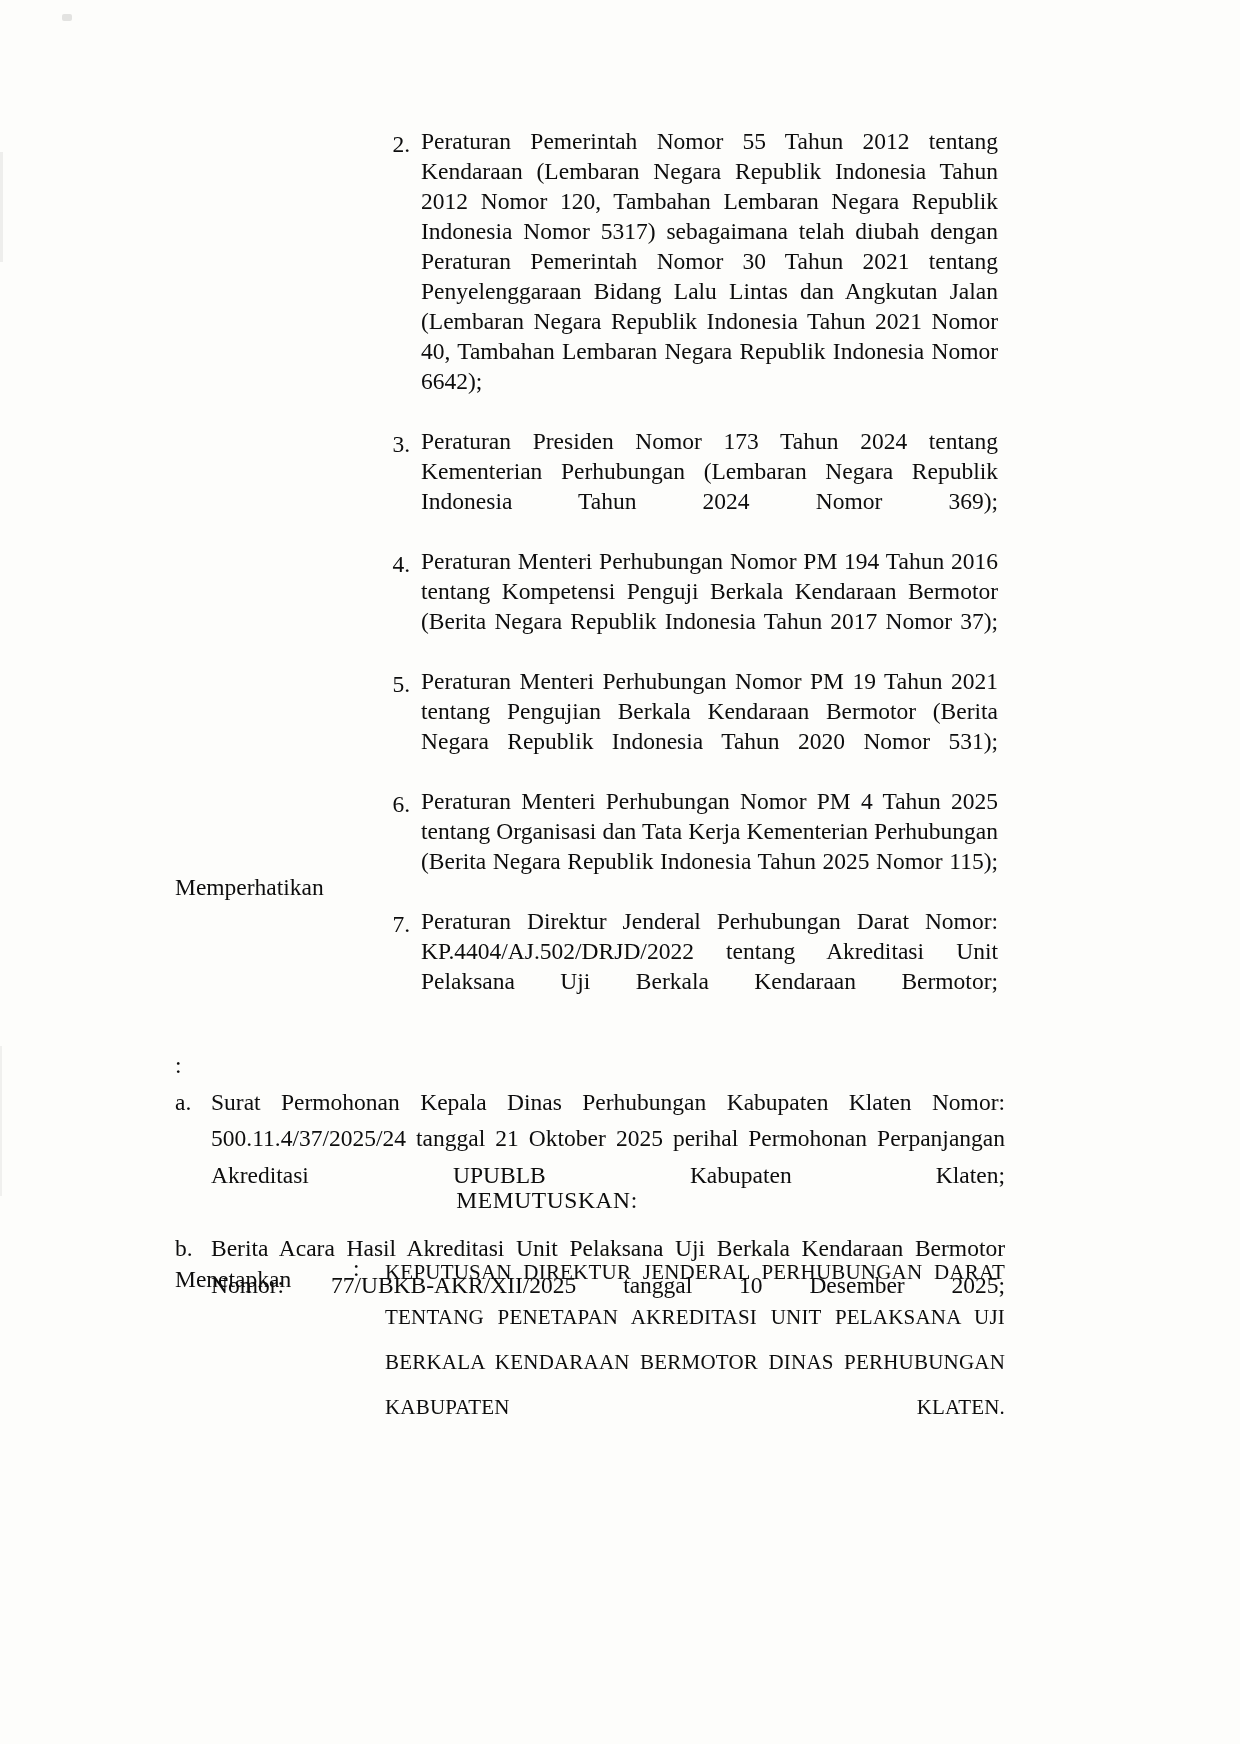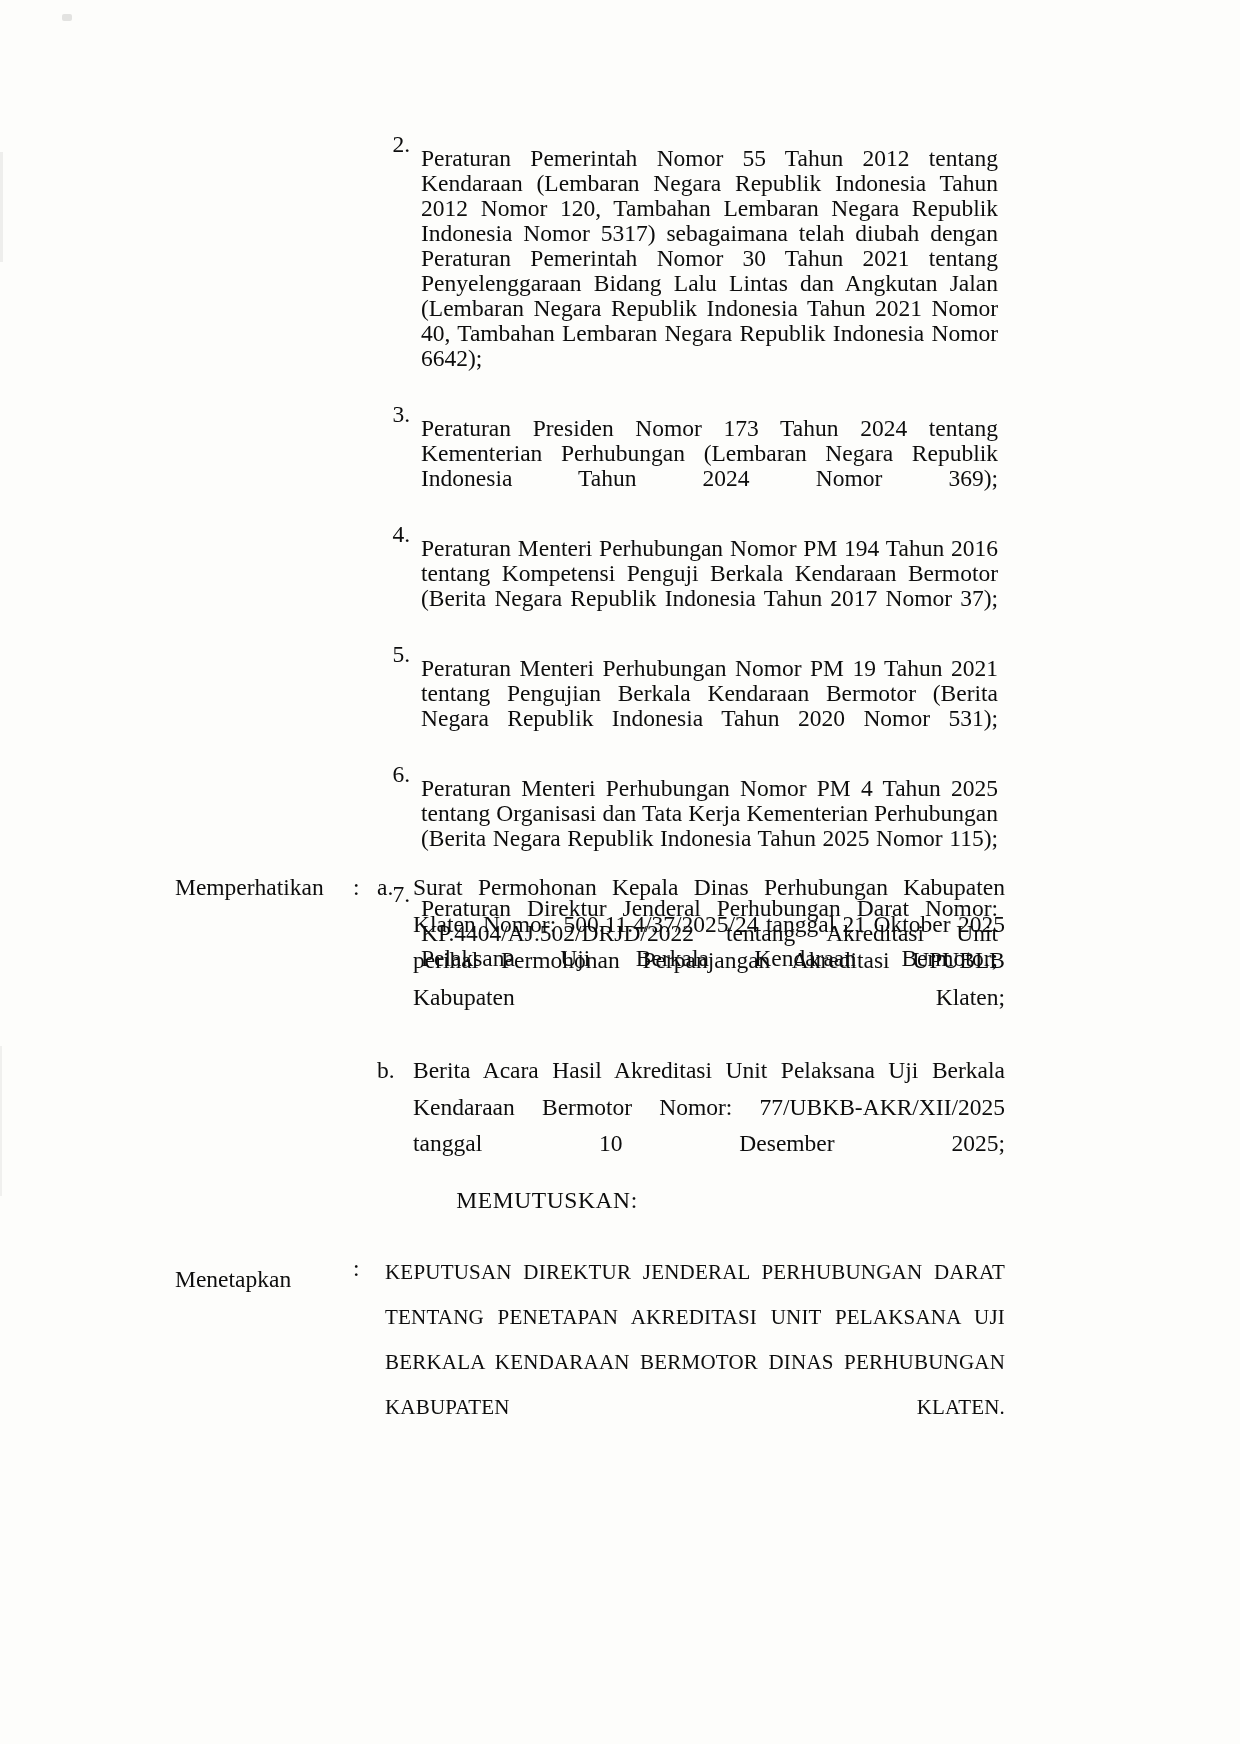--- a/index.html
+++ b/index.html
@@ -62,40 +62,40 @@
     flex: 0 0 38px;
     text-align: right;
     padding-right: 11px;
     box-sizing: border-box;
     font-size: 23.5px;
     line-height: 36.6px;
   }
   .law-text {
     flex: 1 1 auto;
     font-size: 23.5px;
-    line-height: 25px;
+    line-height: 30px;
     text-align: justify;
     text-justify: inter-word;
     hyphens: none;
-    margin-top: 20px;
   }
   .law-text::after {
     content: "";
     display: inline-block;
     width: 100%;
   }
 
   
   .memperhatikan {
     position: absolute;
     left: 175px;
     top: 869px;
     width: 830px;
     display: flex;
     align-items: flex-start;
+    flex-direction: column;
   }
   .mp-label {
     width: 178px;
     flex: 0 0 178px;
     font-size: 23.5px;
     line-height: 36.6px;
   }
   .mp-colon {
     width: 24px;
     flex: 0 0 24px;

